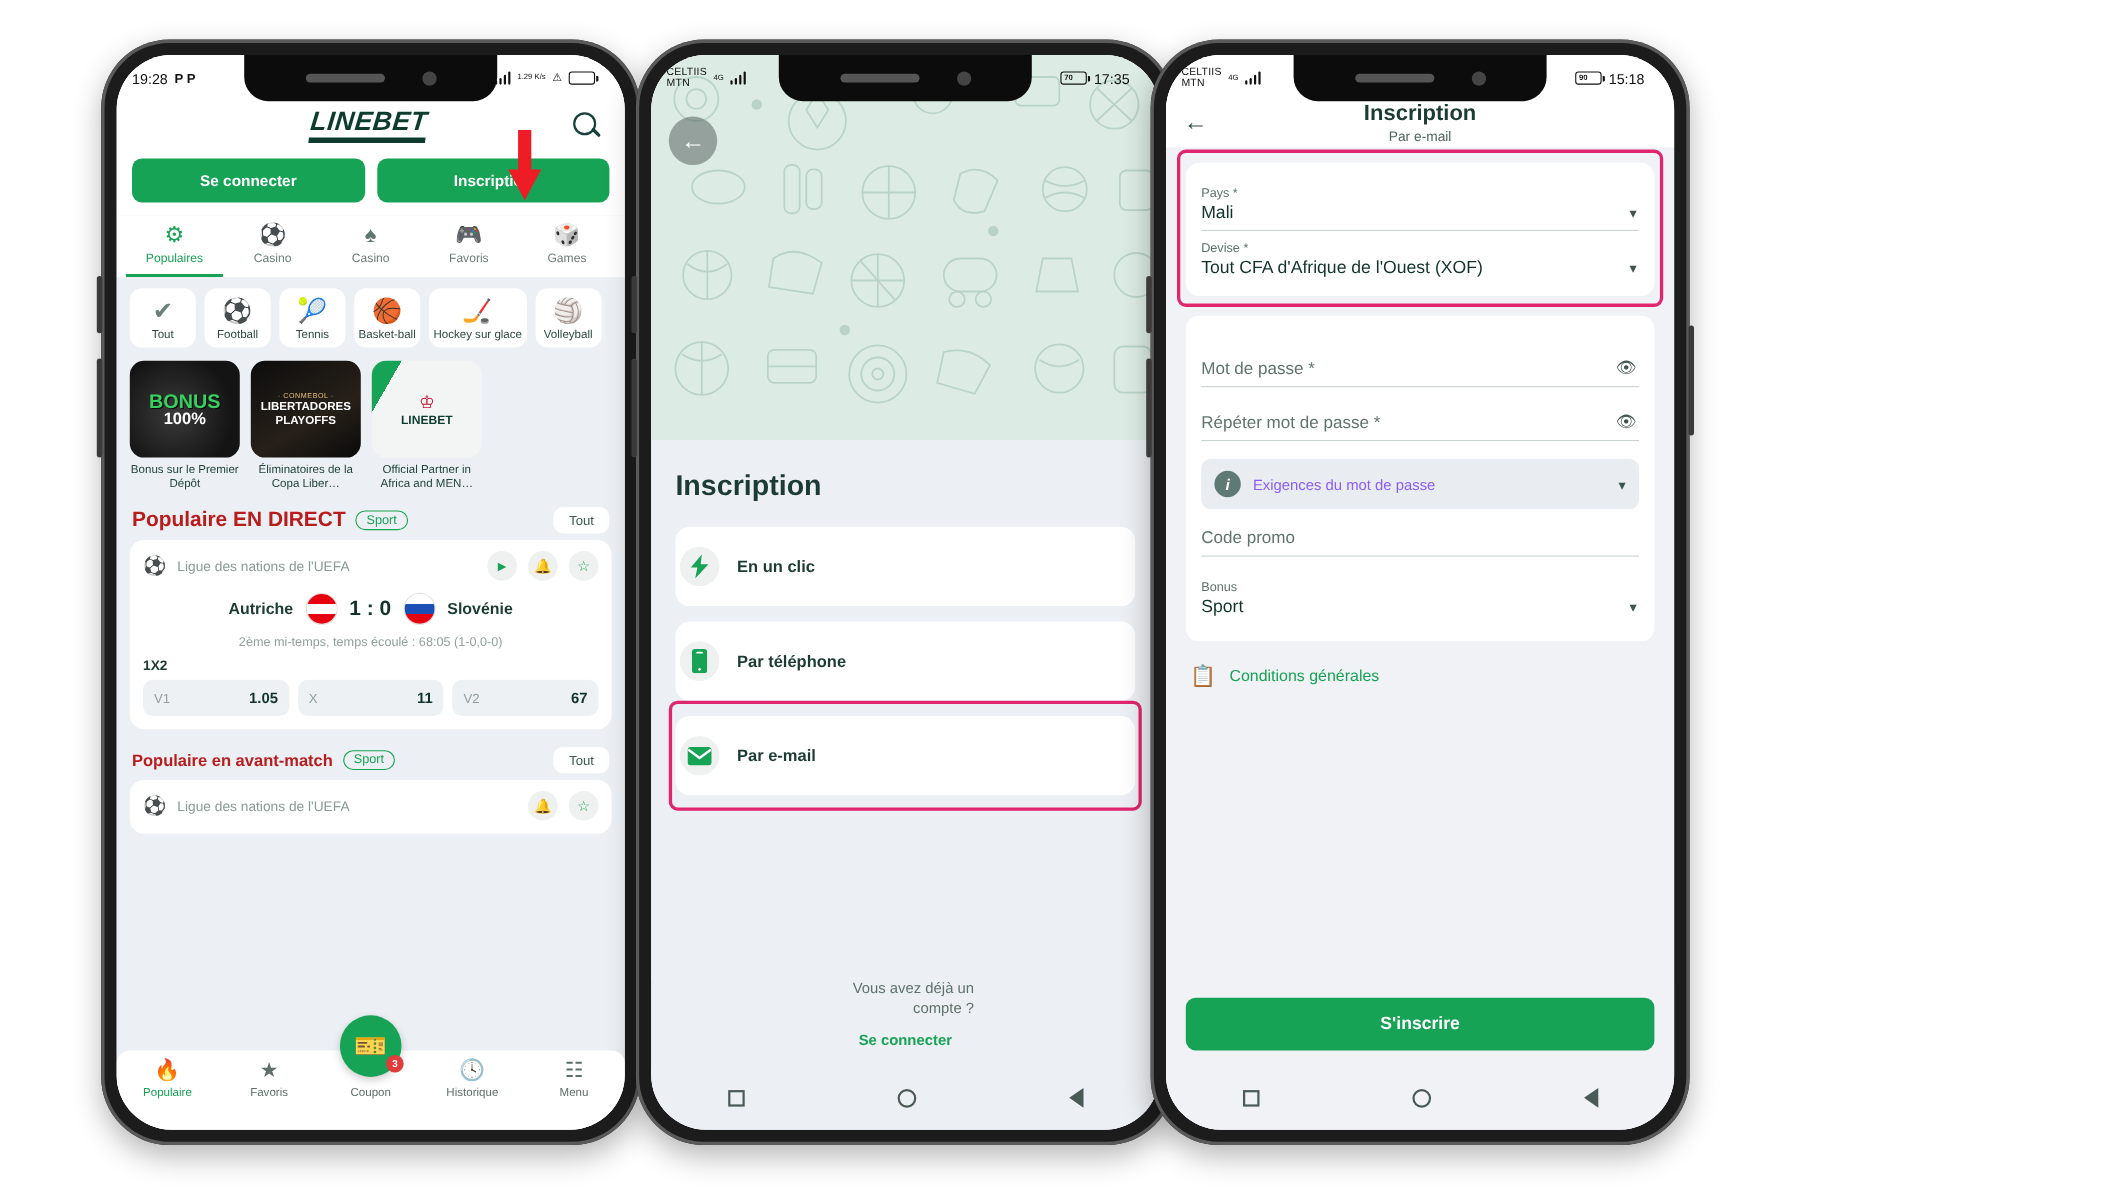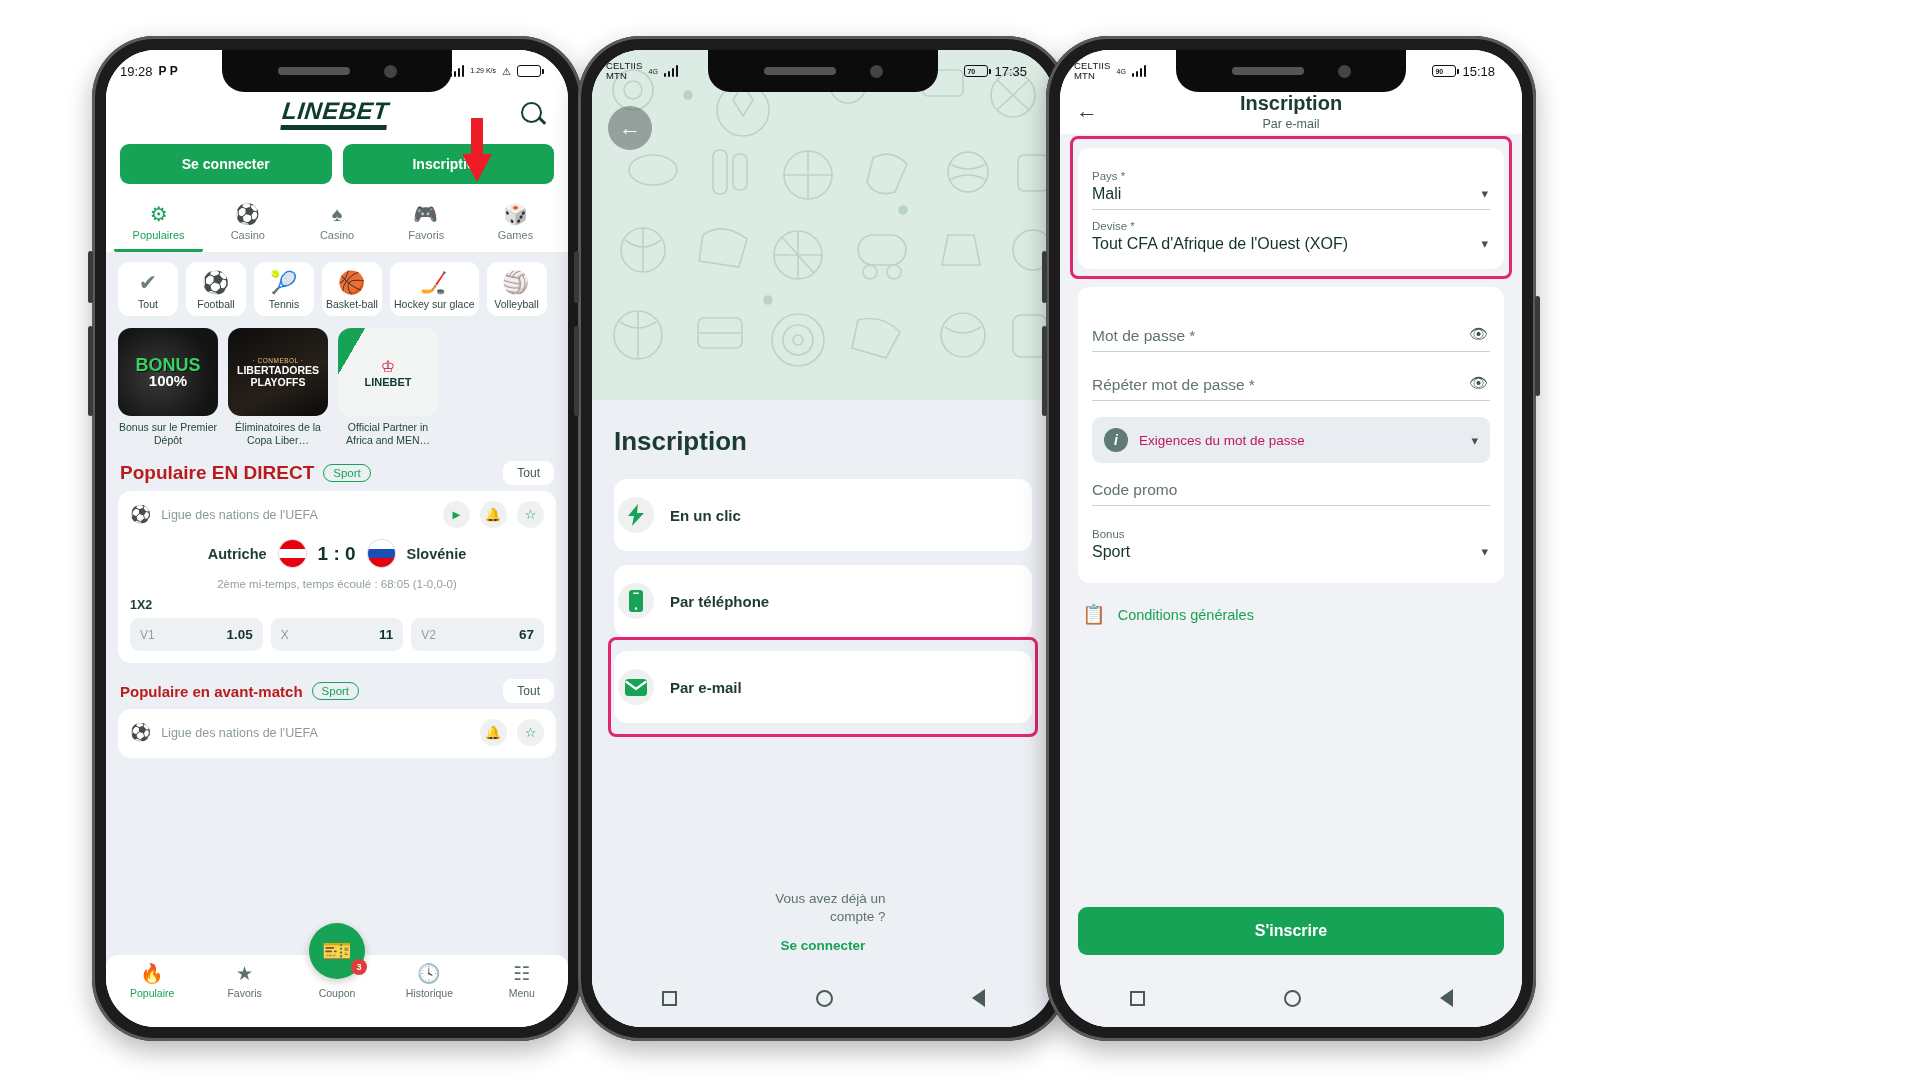--- a/index.html
+++ b/index.html
@@ -207,21 +207,21 @@
   .chev { position:absolute; right:2px; bottom:8px; color:#3d554d; font-size:13px;}
   .eye { position:absolute; right:2px; bottom:8px; color:#3d554d; font-size:15px;}
   .pwreq {
     background:#e9edf1; border-radius:9px; padding:11px 12px; display:flex; align-items:center; gap:11px;
     margin: 16px 0 6px;
   }
   .pwreq .i {
     width:24px;height:24px;border-radius:50%;background:#5f7a72;color:#fff;font-size:14px;font-weight:700;
     display:flex;align-items:center;justify-content:center; font-style:italic;
   }
-  .pwreq .t { flex:1; font-size:13.5px; color:#be185d;}
+  .pwreq .t { flex:1; font-size:13.5px; color:#8b5cf6;}
   .terms { display:flex; align-items:center; gap:12px; padding: 20px 4px 0; }
   .terms .ic { color:#17a355; font-size:19px; }
   .terms .t { color:#17a355; font-size:14.5px; }
   .p3-cta { padding: 10px 18px 14px; background:#f0f2f6;}
   .btn-sub { width:100%; background:#17a355; color:#fff; border:none; border-radius:9px; padding:15px 0;
              font-size:16px; font-weight:700; cursor:pointer;}
 </style>
 </head>
 <body>
 

